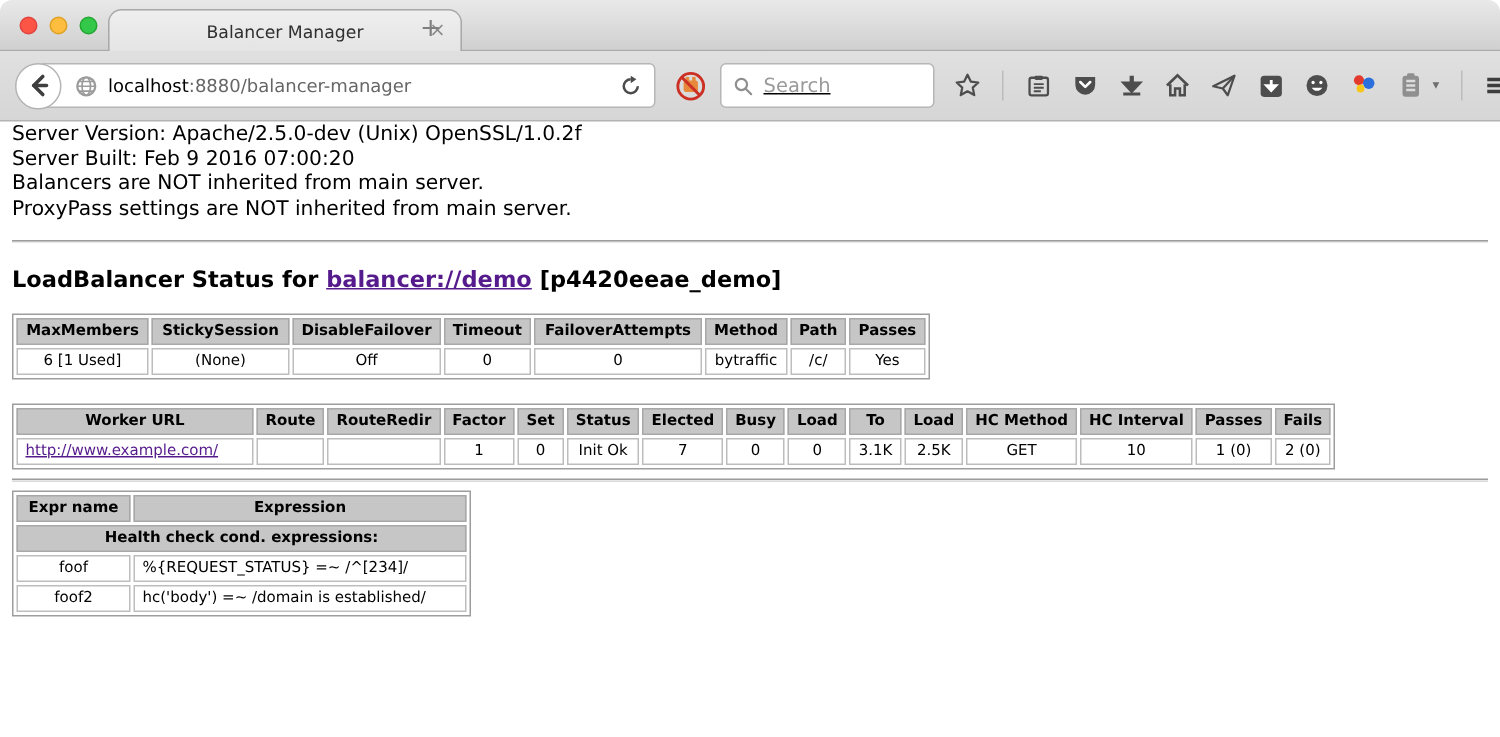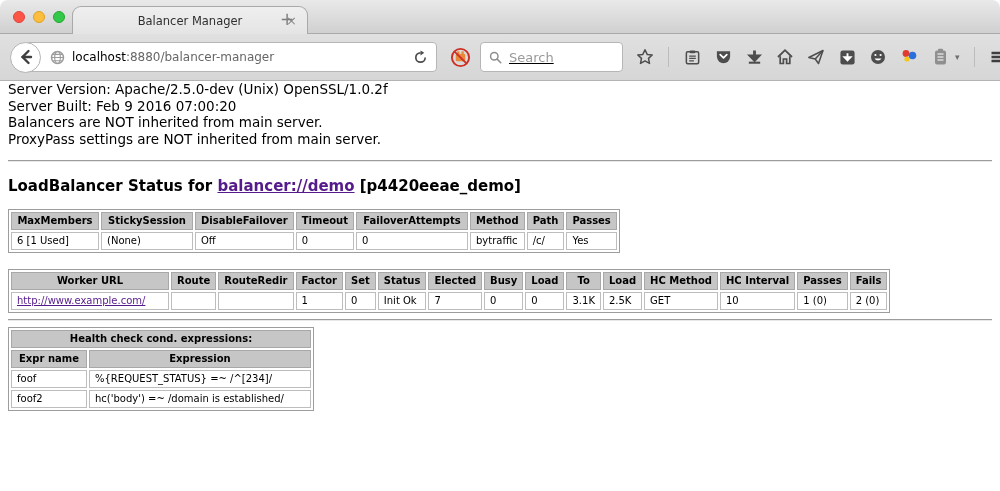--- a/index.html
+++ b/index.html
@@ -47,21 +47,21 @@
   h1.page-title { font-size:25px; font-weight:bold; padding:20px 0 0 0; letter-spacing:0; }
   .info { font-size:13.5px; line-height:16.6px; }
   hr.rule { border:none; height:2px; background:#9c9c9c; border-bottom:1px solid #e8e8e8; margin:13px 0 0 0; }
   .status-line { margin-top:15px; font-size:15px; font-weight:bold; }
   .status-line a { color:#551a8b; text-decoration:underline; }
 
   table.mgr { border-collapse:separate; border-spacing:2px; border:1px solid #9d9d9d;
     font-size:10px; margin-top:14px; background:#fff; }
   table.mgr th { background:#c6c6c6; border:1px solid #a8a8a8; font-weight:bold;
     padding:0 5px; text-align:center; line-height:16px; }
-  table.mgr td { border:1px solid #bdbdbd; padding:0 5px; line-height:16px; }
+  table.mgr td { border:1px solid #bdbdbd; padding:0 5px; text-align:center; line-height:16px; }
   table.mgr td.left, table.mgr th.left { text-align:left; }
   table.mgr a { color:#551a8b; text-decoration:underline; }
   #worker-table { margin-top:16px; }
   #health-table { margin-top:6px; }
   #health-table td.expr { text-align:left; }
   hr.rule2 { border:none; height:2px; background:#9c9c9c; border-bottom:1px solid #e8e8e8; margin:6px 0 0 0; }
 
   
   #balancer-table th:nth-child(1){min-width:88px} #balancer-table th:nth-child(2){min-width:92px}
   #balancer-table th:nth-child(3){min-width:96px} #balancer-table th:nth-child(4){min-width:50px}
@@ -289,27 +289,27 @@
 
       </tr>
     </tbody>
       </table>
 
     <hr class="rule2">
 
     <table class="mgr" id="health-table">
       <tbody>
           <tr>
-        <th colspan="2">Health check cond. expressions:</th>
-      </tr>
-      <tr>
         <th>Expr name</th>
         <th>Expression</th>
       </tr>
       <tr>
+        <th colspan="2">Health check cond. expressions:</th>
+      </tr>
+      <tr>
         <td>foof</td>
         <td class="expr">%{REQUEST_STATUS} =~ /^[234]/</td>
       </tr>
       <tr>
         <td>foof2</td>
         <td class="expr">hc('body') =~ /domain is established/</td>
       </tr>
     </tbody>
       </table>
 

